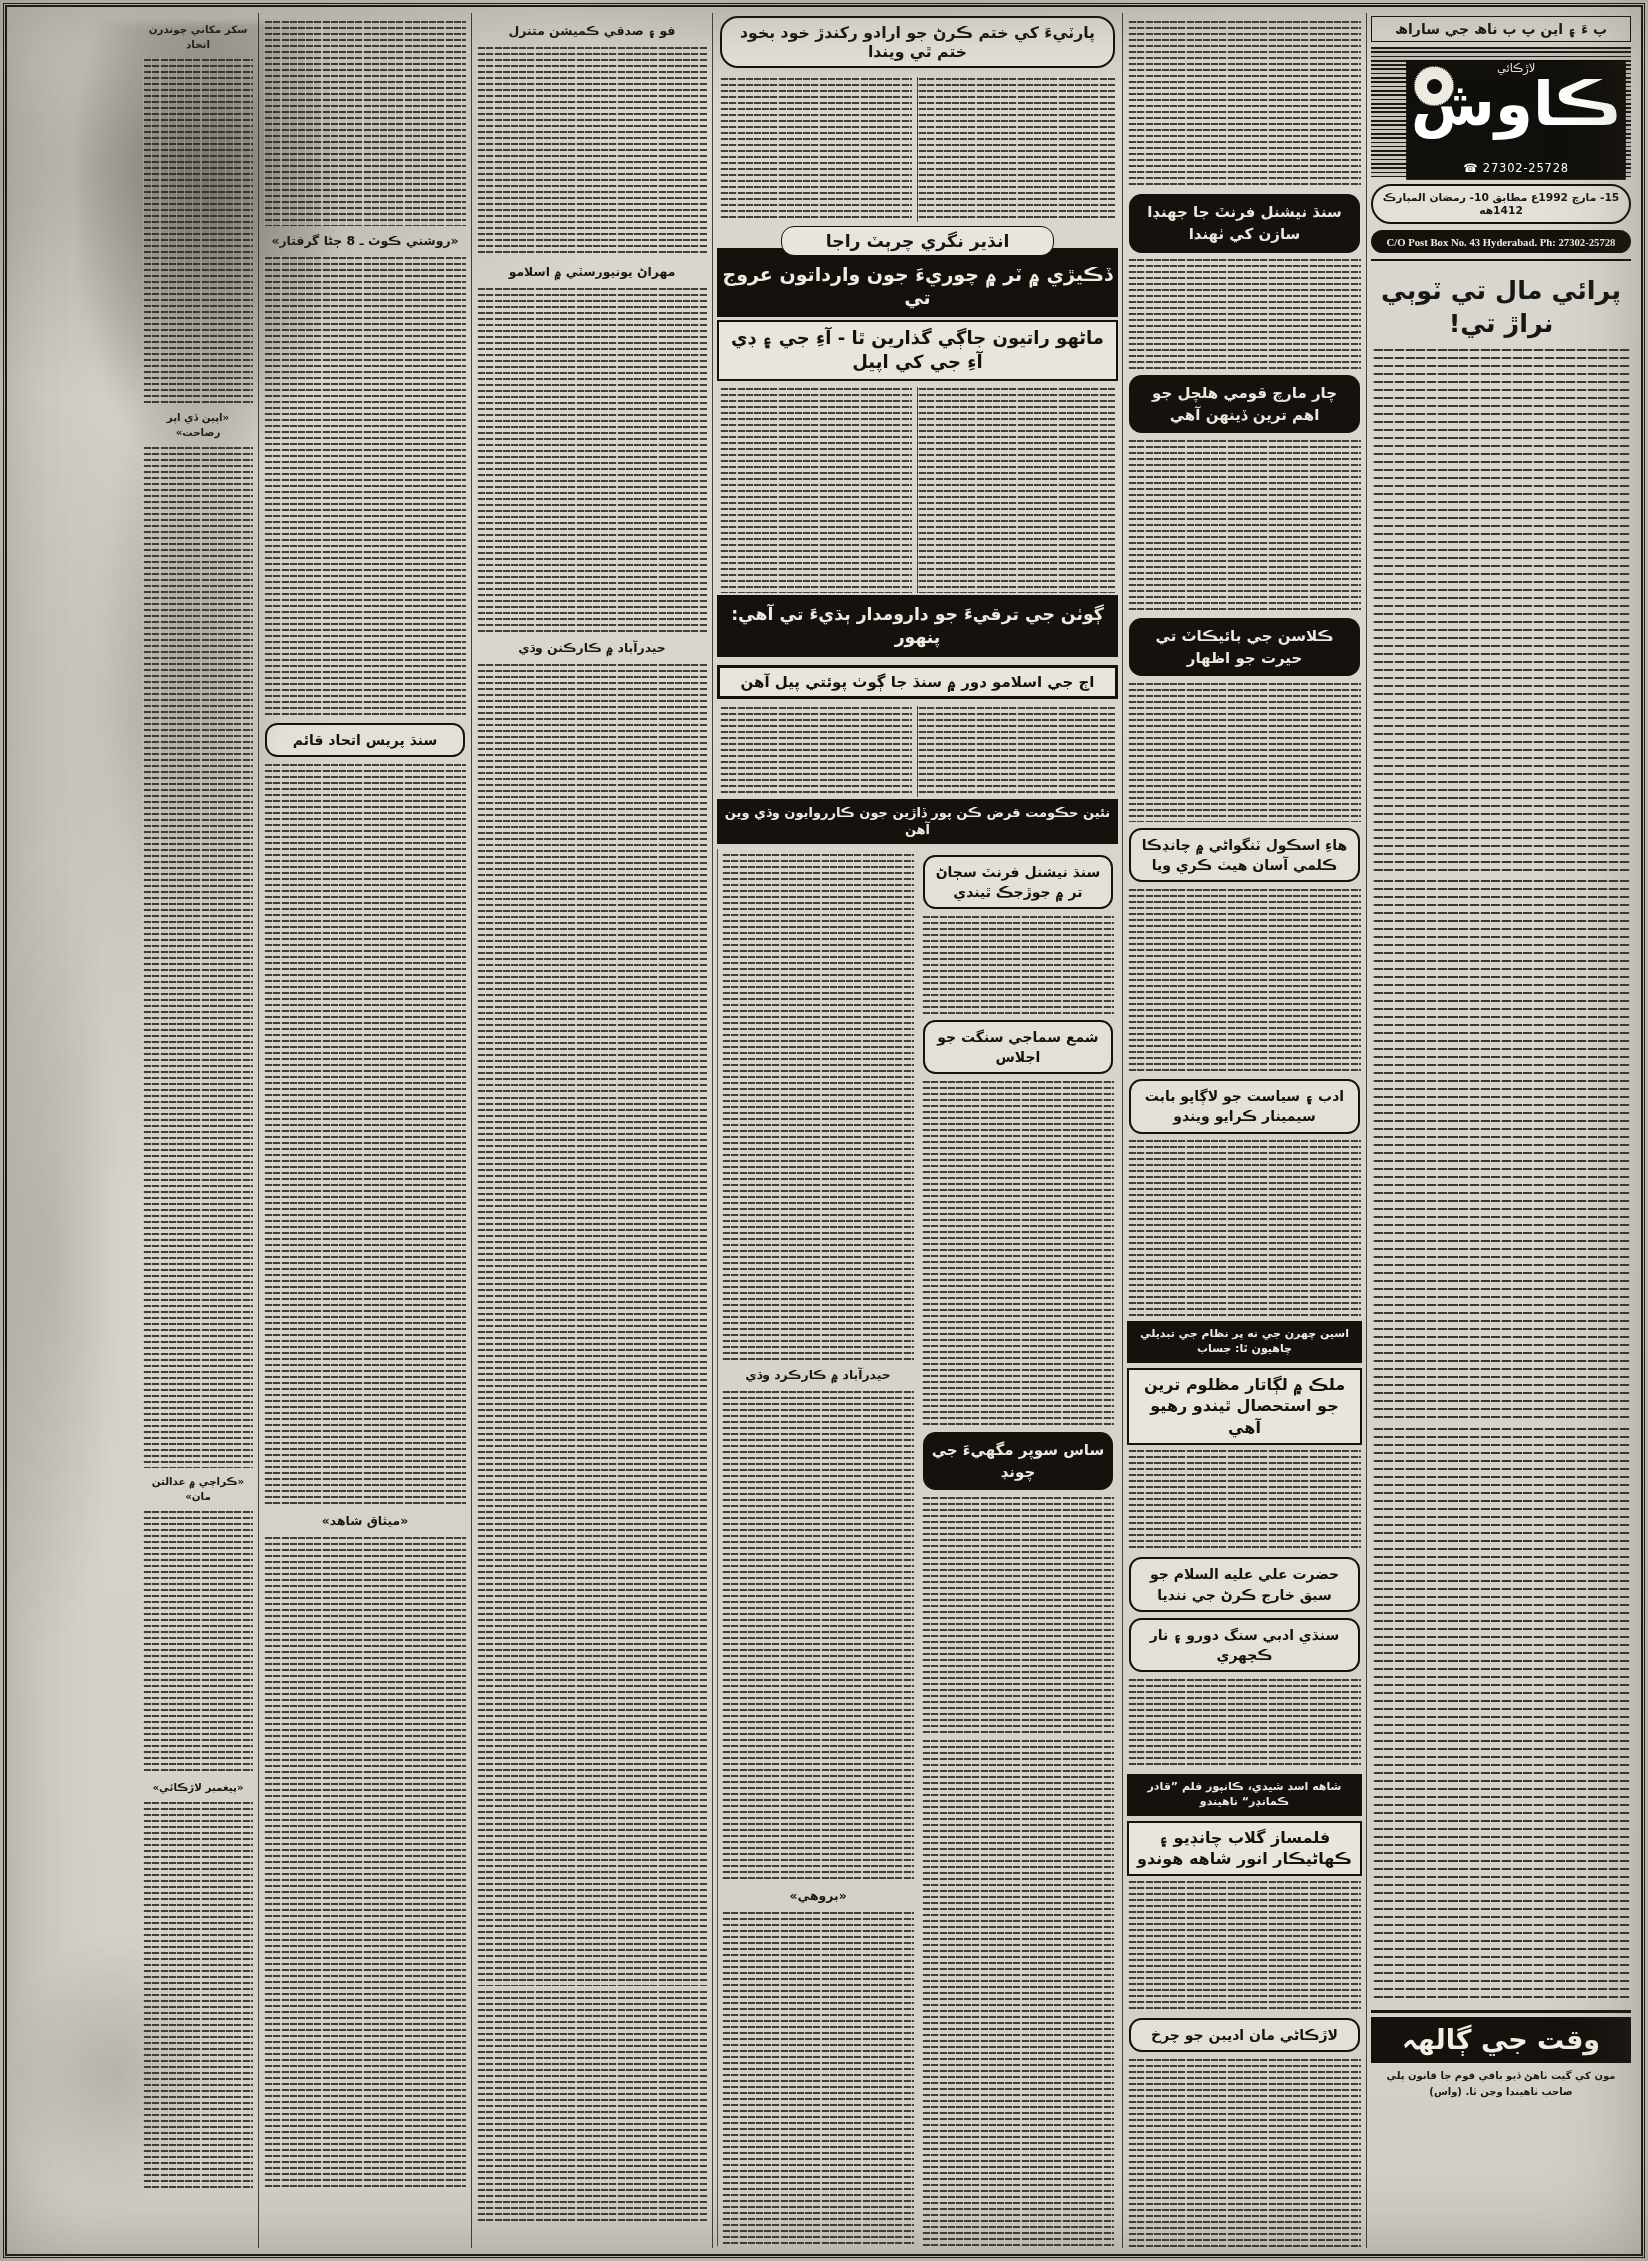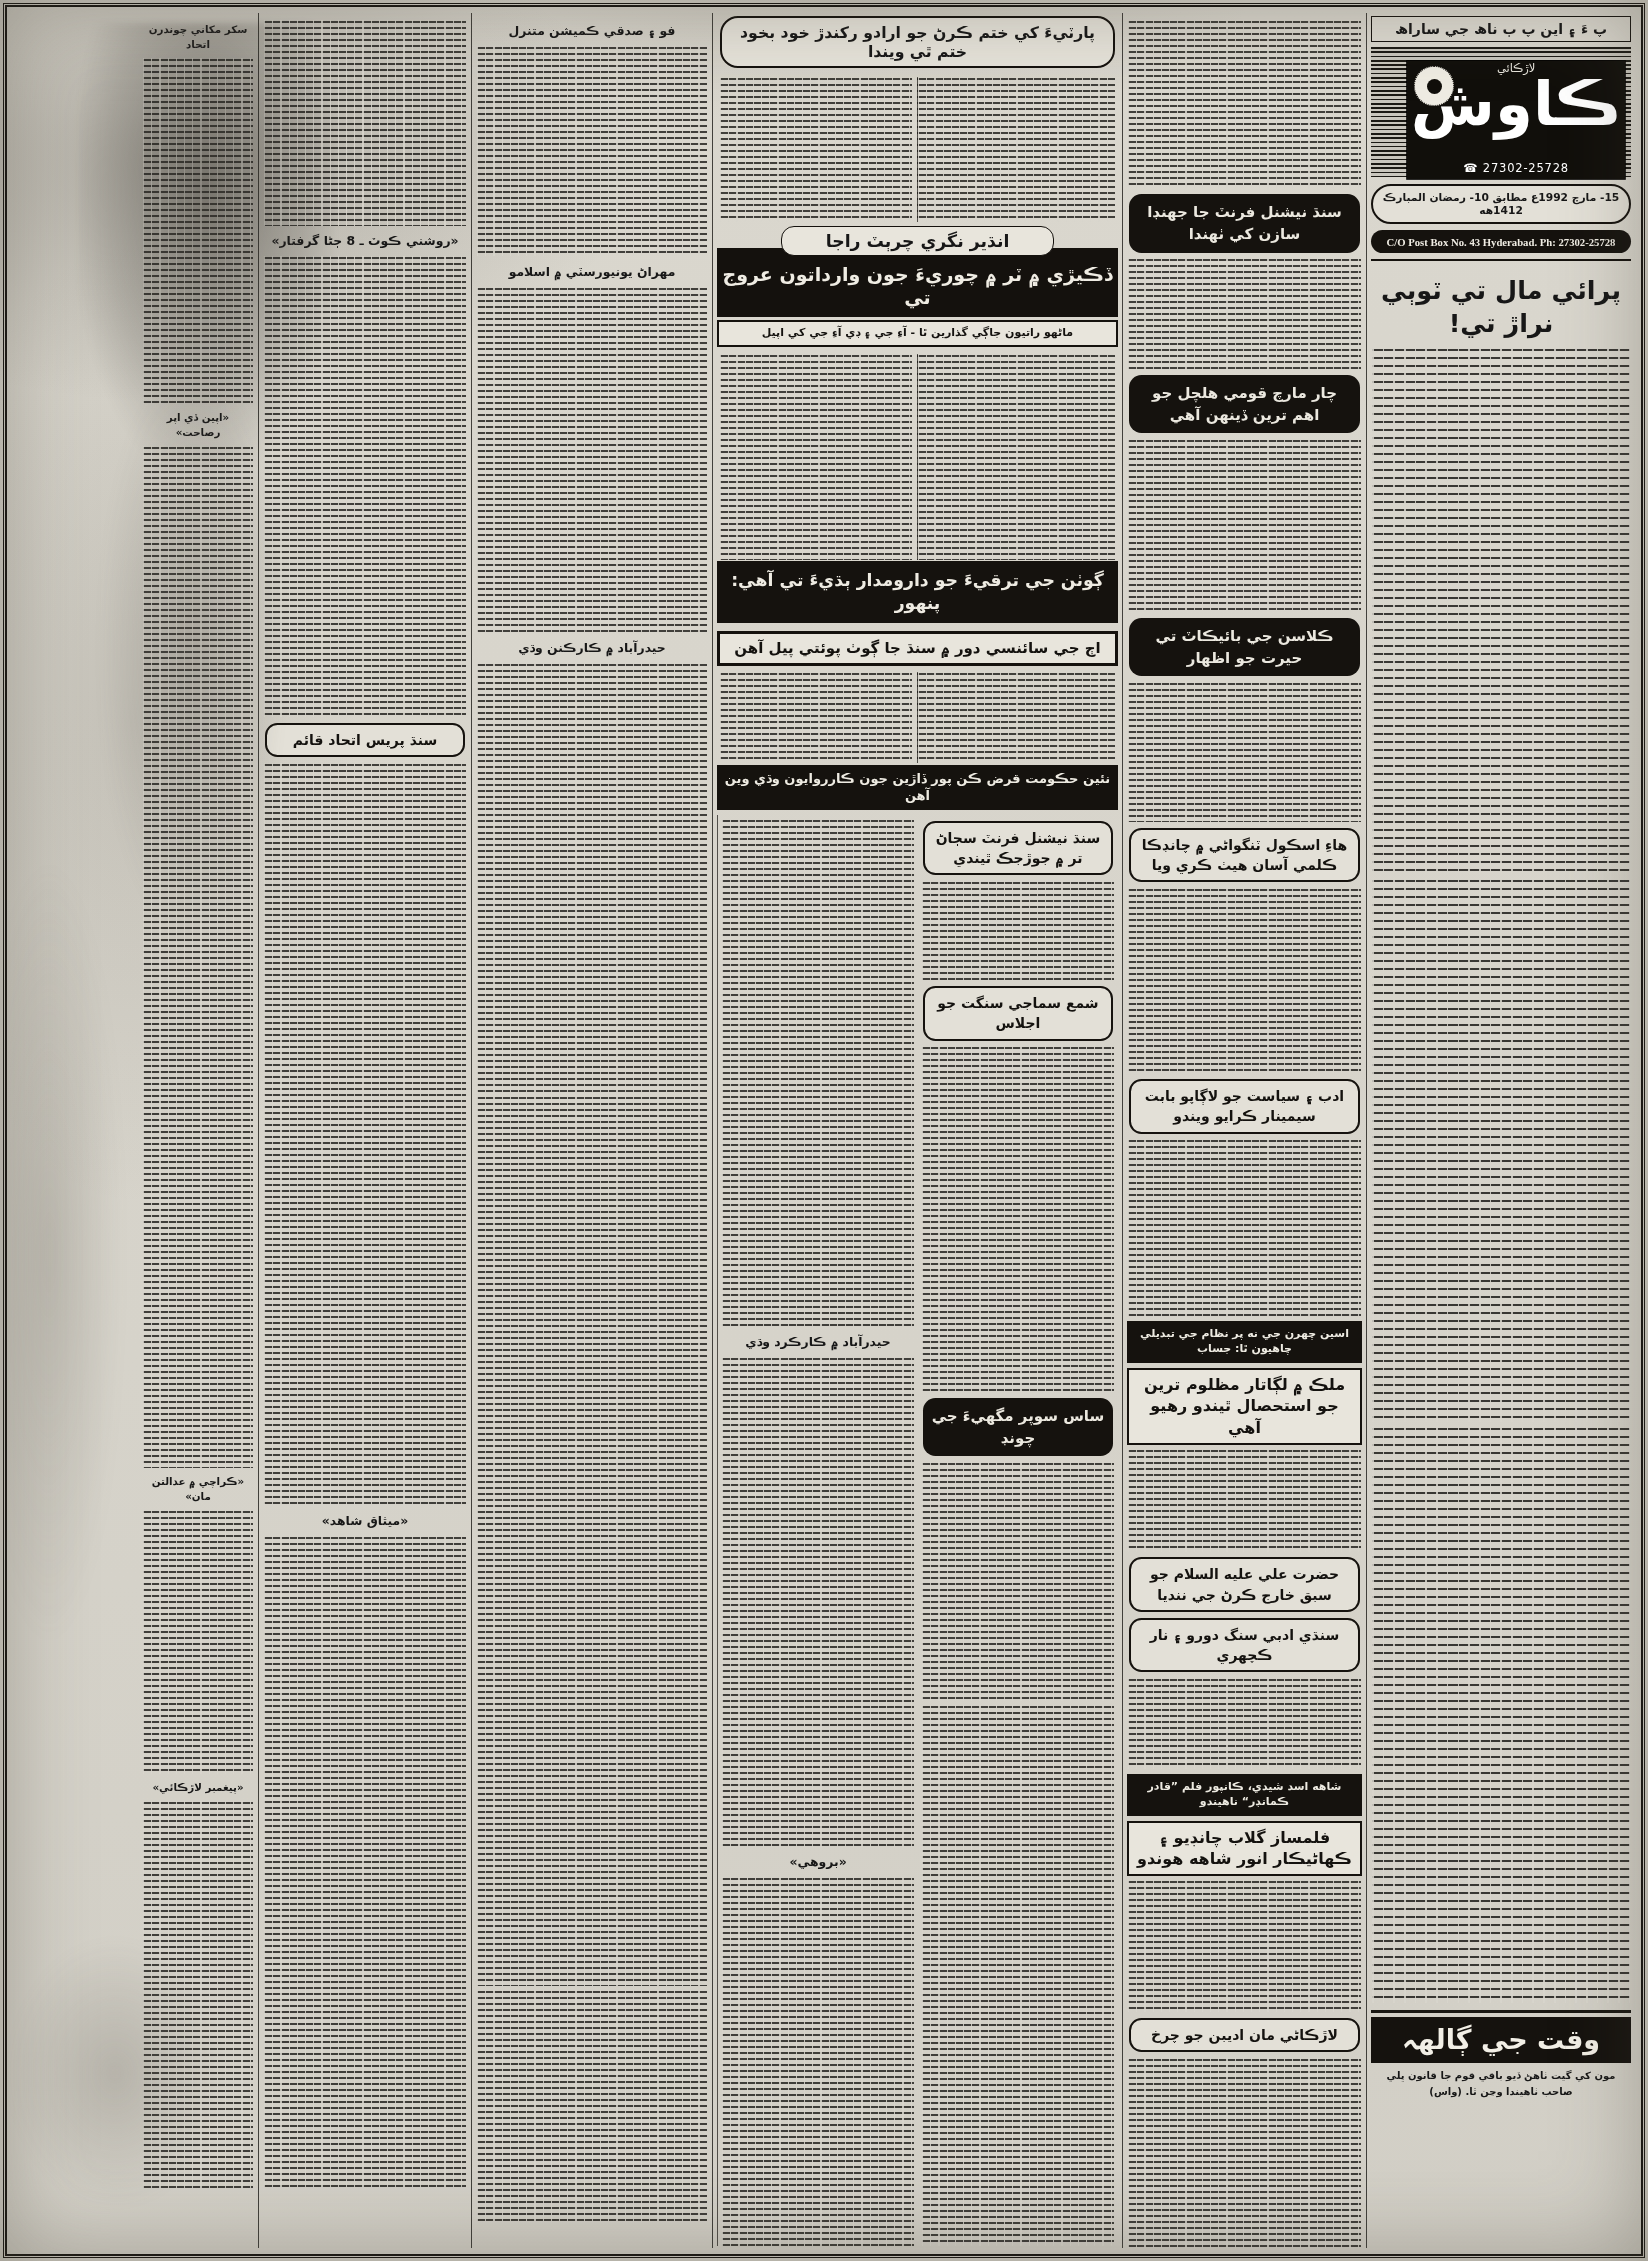--- a/index.html
+++ b/index.html
@@ -77,21 +77,21 @@
 
   
   .banner-lead{background:#14110d;color:#f0ede4;font-size:27px;font-weight:bold;text-align:center;
       padding:8.2px 5px 10.7px;margin:0.8px 0 5px;line-height:1.2;}
   .banner-sub{border:2.5px solid #14110d;border-radius:18px;font-size:15.7px;font-weight:bold;text-align:center;
       padding:5px 6.6px;margin:0 2.5px 6.6px;background:#e6e3da;}
   .kicker{background:#e8e5dc;border:1.6px solid #14110d;border-radius:13px;width:66%;margin:6.6px auto -8.2px;
       text-align:center;font-size:17.3px;font-weight:bold;padding:4.1px 3.3px;position:relative;z-index:1;}
   .head2{background:#14110d;color:#efece3;font-size:19px;font-weight:bold;text-align:center;
       padding:15px 5px 6.6px;margin:0;line-height:1.25;}
-  .sub2{font-size:11px;border-width:2.5px;}
+  .sub2{font-size:18px;border-width:2.5px;}
   .head3{font-size:17.3px;padding:7.4px 5px;}
   .sub3{font-size:15px;border-width:3.3px;}
   .head4{font-size:13px;padding:5px 3.3px;}
   .cols2{display:flex;direction:rtl;}
   .cols2 .half{flex:1;height:100%;margin:3.3px 2.5px;}
   .cols2 .half:first-child{border-left:0.8px solid rgba(25,23,19,.7);padding-left:4.1px;}
   .t1{height:145px;}.t2{height:206px;}.t3{height:91px;}
   .split{display:flex;direction:rtl;flex:1;min-height:0;}
   .subcol{flex:1;padding:0 3.3px;overflow:hidden;}
   .subcol.d{border-left:0.8px solid rgba(25,23,19,.7);}
@@ -165,21 +165,21 @@
         <div class="txt half"></div>
       </div>
       <div class="kicker">انڌير نگري چرٻٽ راجا</div>
       <div class="sb head2">ڏڪيڙي ۾ ٽر ۾ چوريءَ جون وارداتون عروج تي</div>
       <div class="so sub2">ماڻهو راتيون جاڳي گذارين ٿا - آءِ جي ۽ ڊي آءِ جي کي اپيل</div>
       <div class="cols2 t2">
         <div class="txt half"></div>
         <div class="txt half"></div>
       </div>
       <div class="sb head3">ڳوٺن جي ترقيءَ جو دارومدار ٻڌيءَ تي آهي: پنهور</div>
-      <div class="so sub3">اڄ جي سائنسي دور ۾ سنڌ جا ڳوٺ پوئتي پيل آهن</div>
+      <div class="so sub3">اڄ جي اسلامو دور ۾ سنڌ جا ڳوٺ پوئتي پيل آهن</div>
       <div class="cols2 t3">
         <div class="txt half"></div>
         <div class="txt half"></div>
       </div>
       <div class="sb head4">نئين حڪومت قرض ڪن پور ڏاڙين جون ڪارروايون وڌي وين آهن</div>
       <div class="split">
         <div class="subcol c">
             <div class="bo">سنڌ نيشنل فرنٽ سڄاڻ تر ۾ جوڙجڪ ٿيندي</div>
             <div class="txt" style="height: 99px;"></div>
             <div class="bo">شمع سماجي سنگت جو اجلاس</div>

